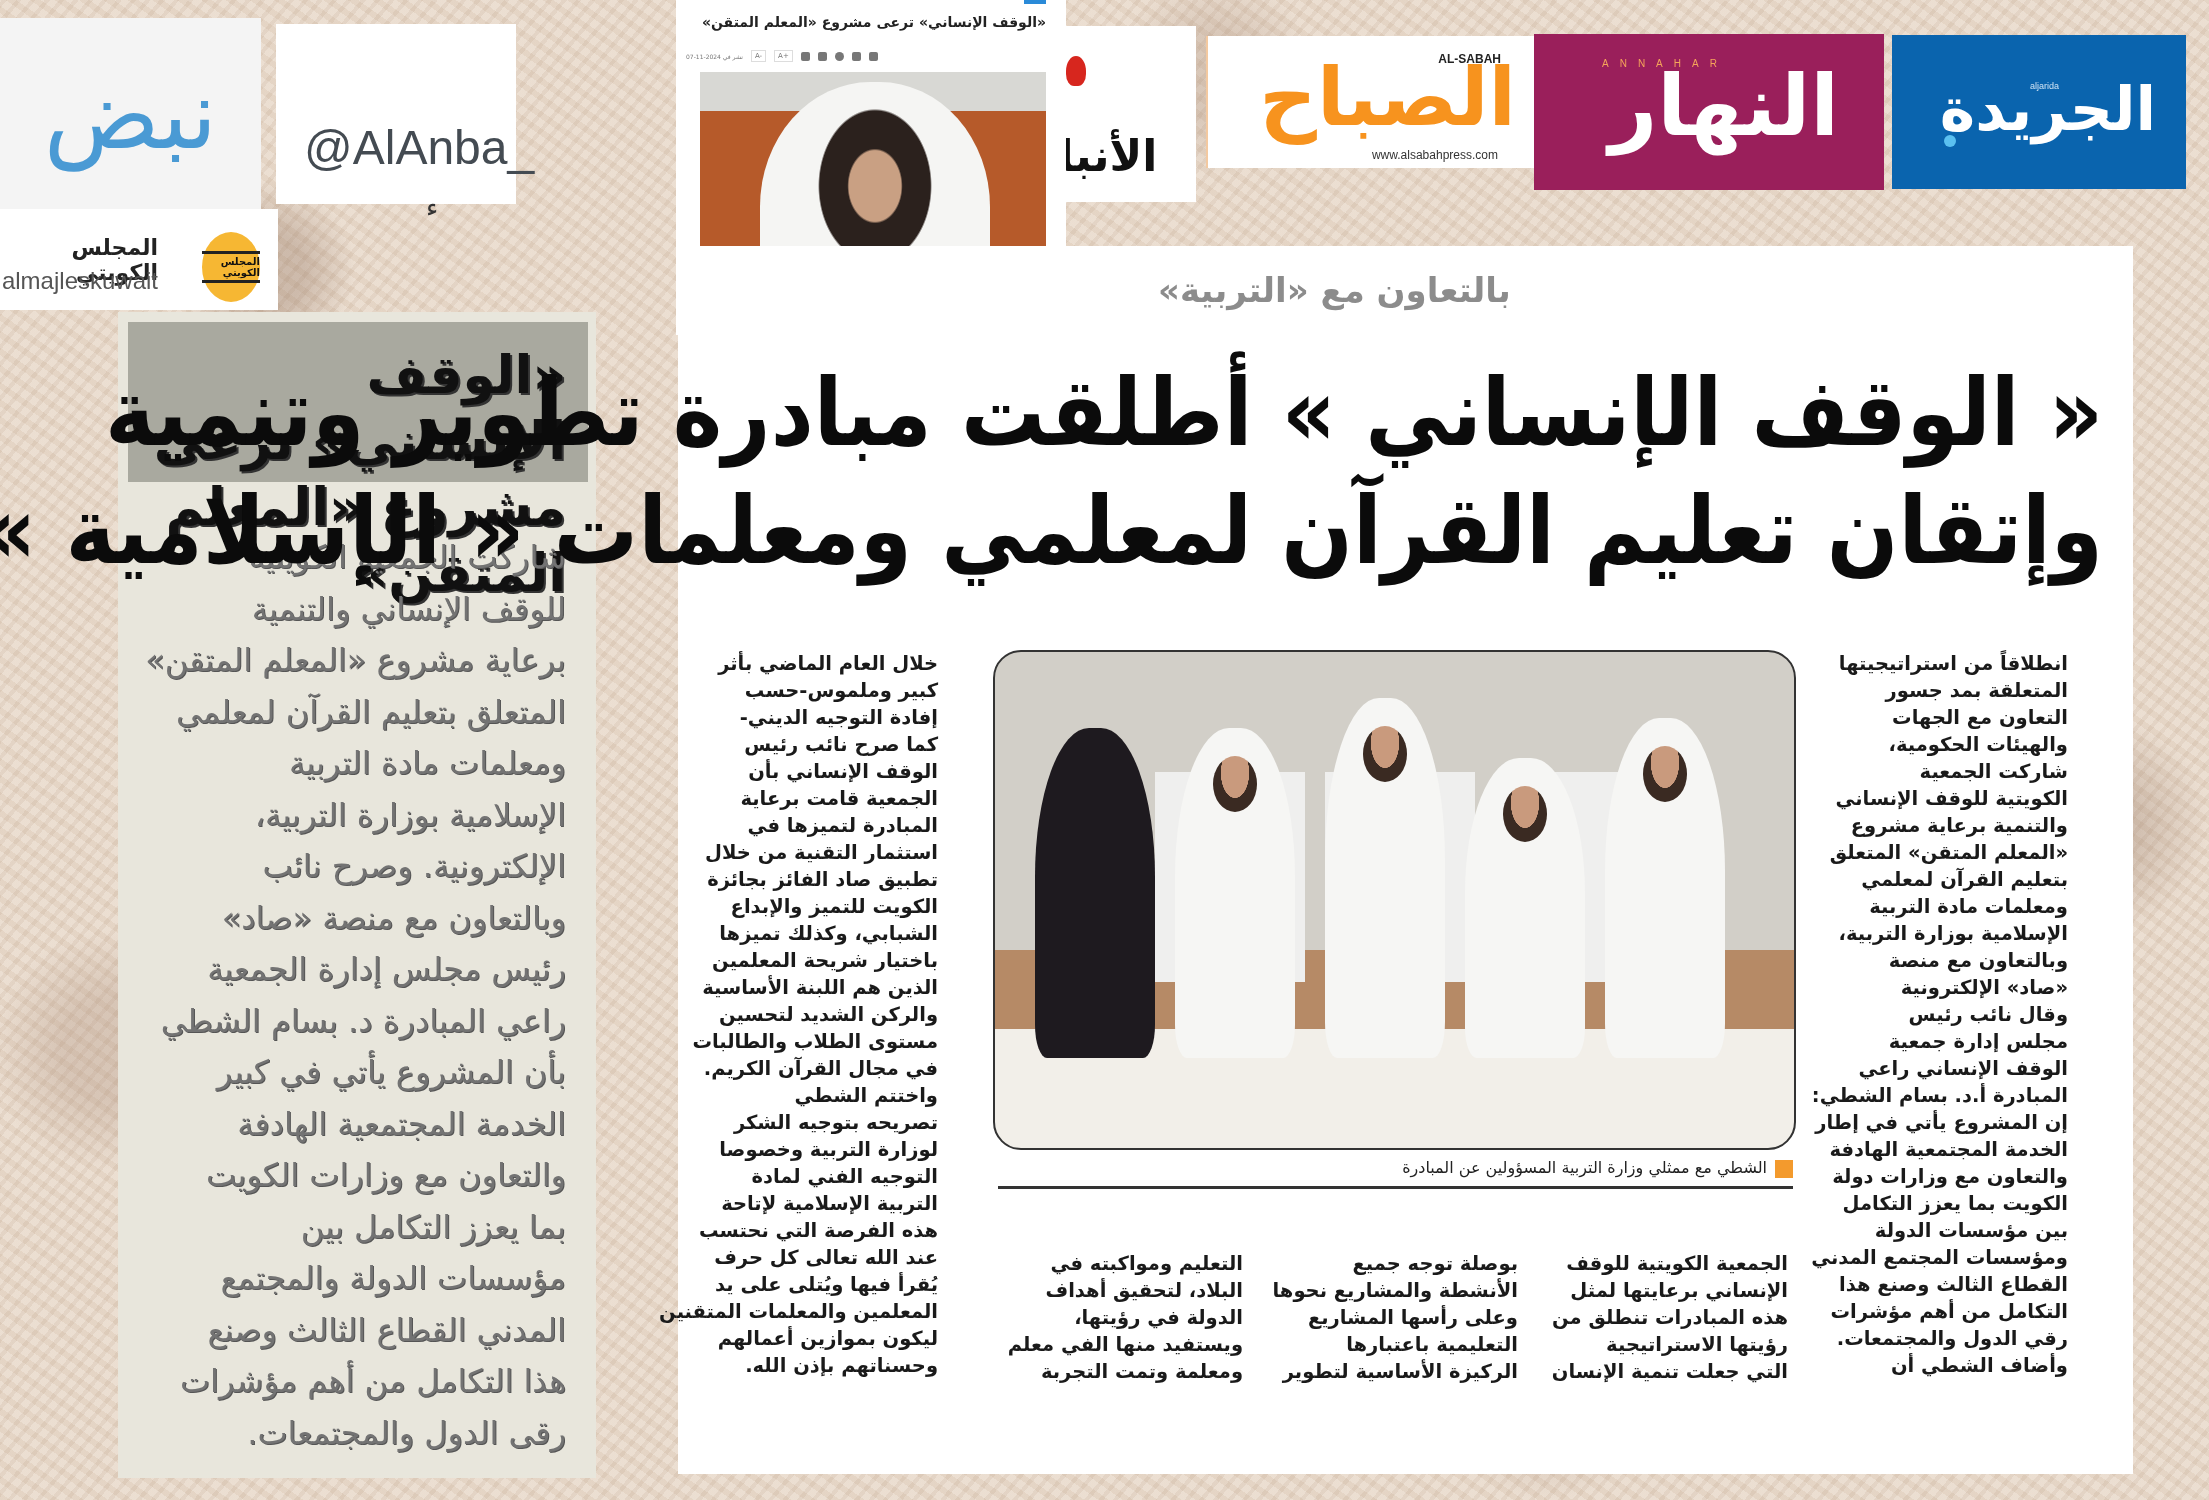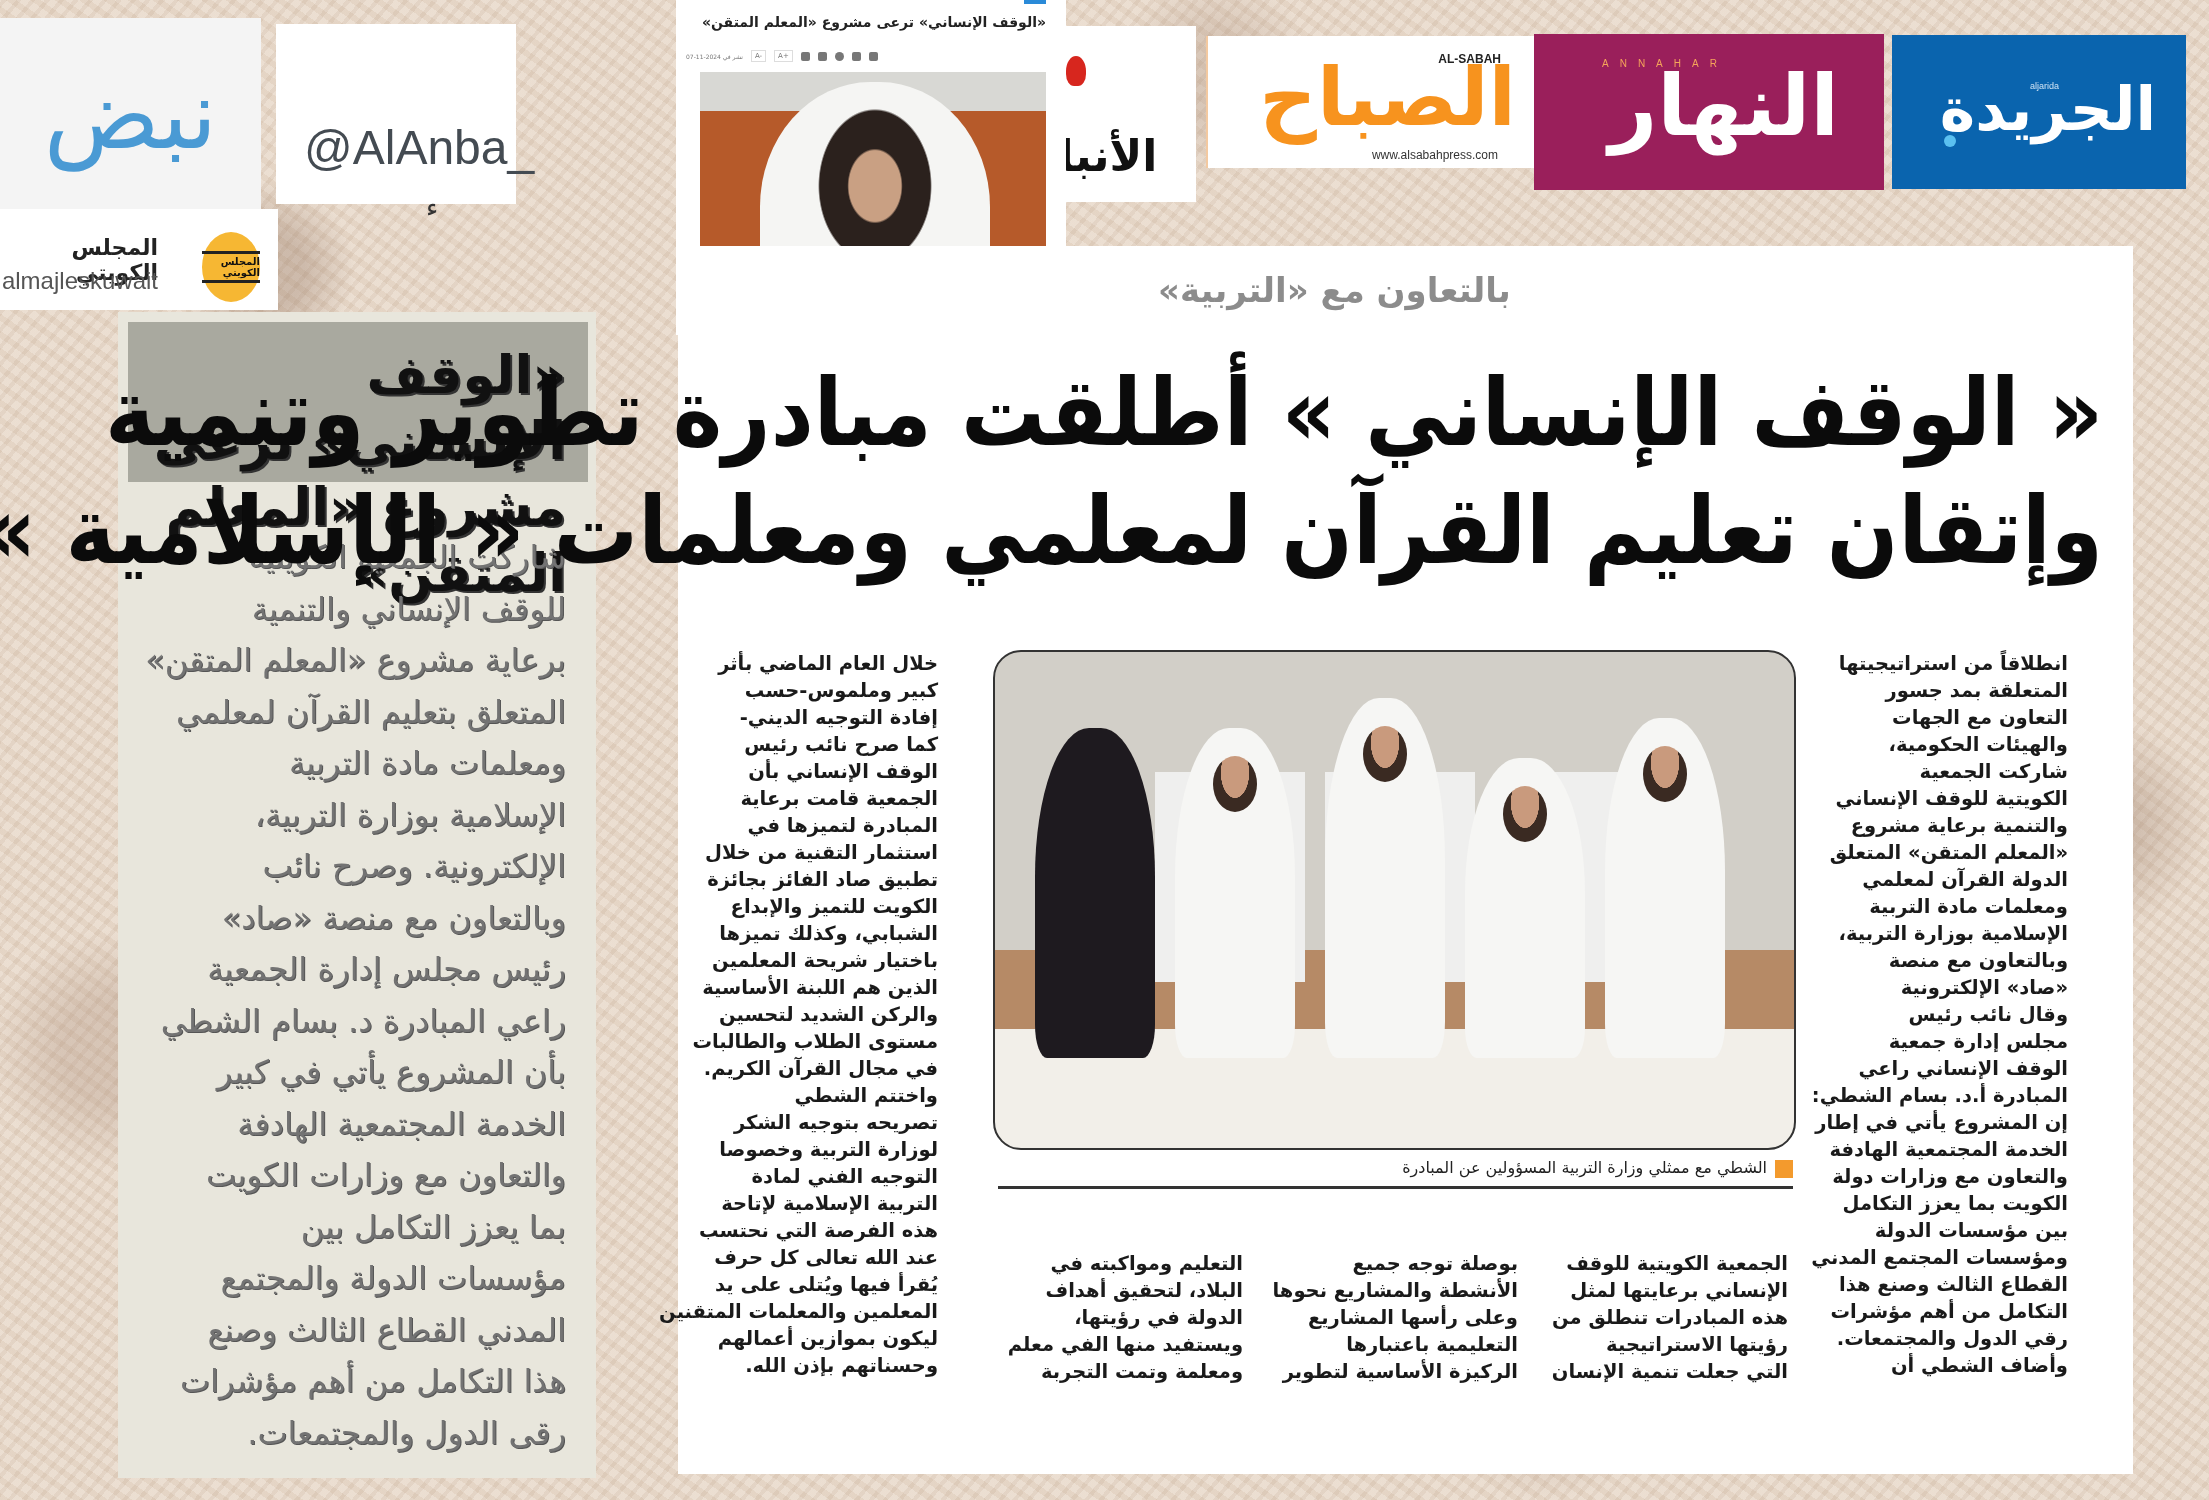--- a/index.html
+++ b/index.html
@@ -184,21 +184,21 @@
 
   <div class="col col-r">
     <div>انطلاقاً من استراتيجيتها</div>
     <div>المتعلقة بمد جسور</div>
     <div>التعاون مع الجهات</div>
     <div>والهيئات الحكومية،</div>
     <div>شاركت الجمعية</div>
     <div>الكويتية للوقف الإنساني</div>
     <div>والتنمية برعاية مشروع</div>
     <div>«المعلم المتقن» المتعلق</div>
-    <div>الدولة القرآن لمعلمي</div>
+    <div>بتعليم القرآن لمعلمي</div>
     <div>ومعلمات مادة التربية</div>
     <div>الإسلامية بوزارة التربية،</div>
     <div>وبالتعاون مع منصة</div>
     <div>«صاد» الإلكترونية</div>
     <div>وقال نائب رئيس</div>
     <div>مجلس إدارة جمعية</div>
     <div>الوقف الإنساني راعي</div>
     <div>المبادرة أ.د. بسام الشطي:</div>
     <div>إن المشروع يأتي في إطار</div>
     <div>الخدمة المجتمعية الهادفة</div>

